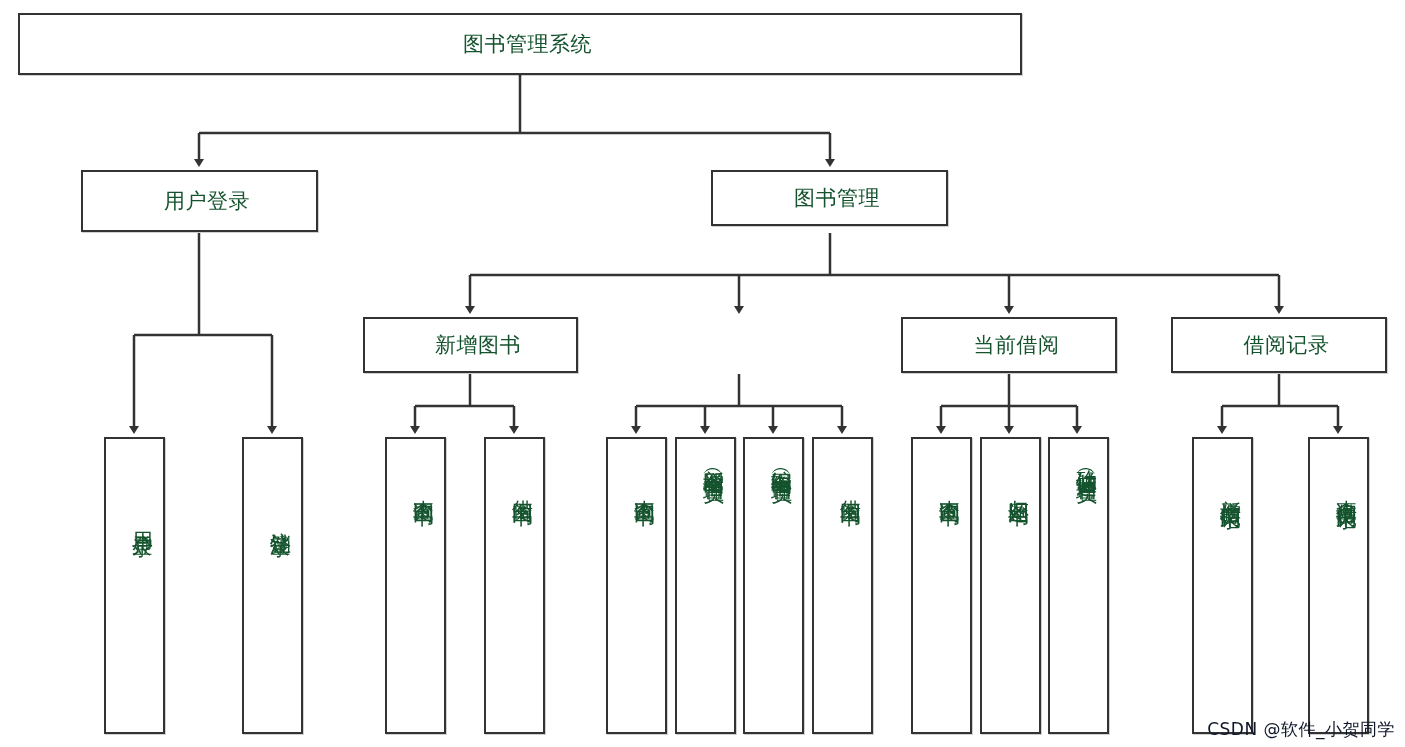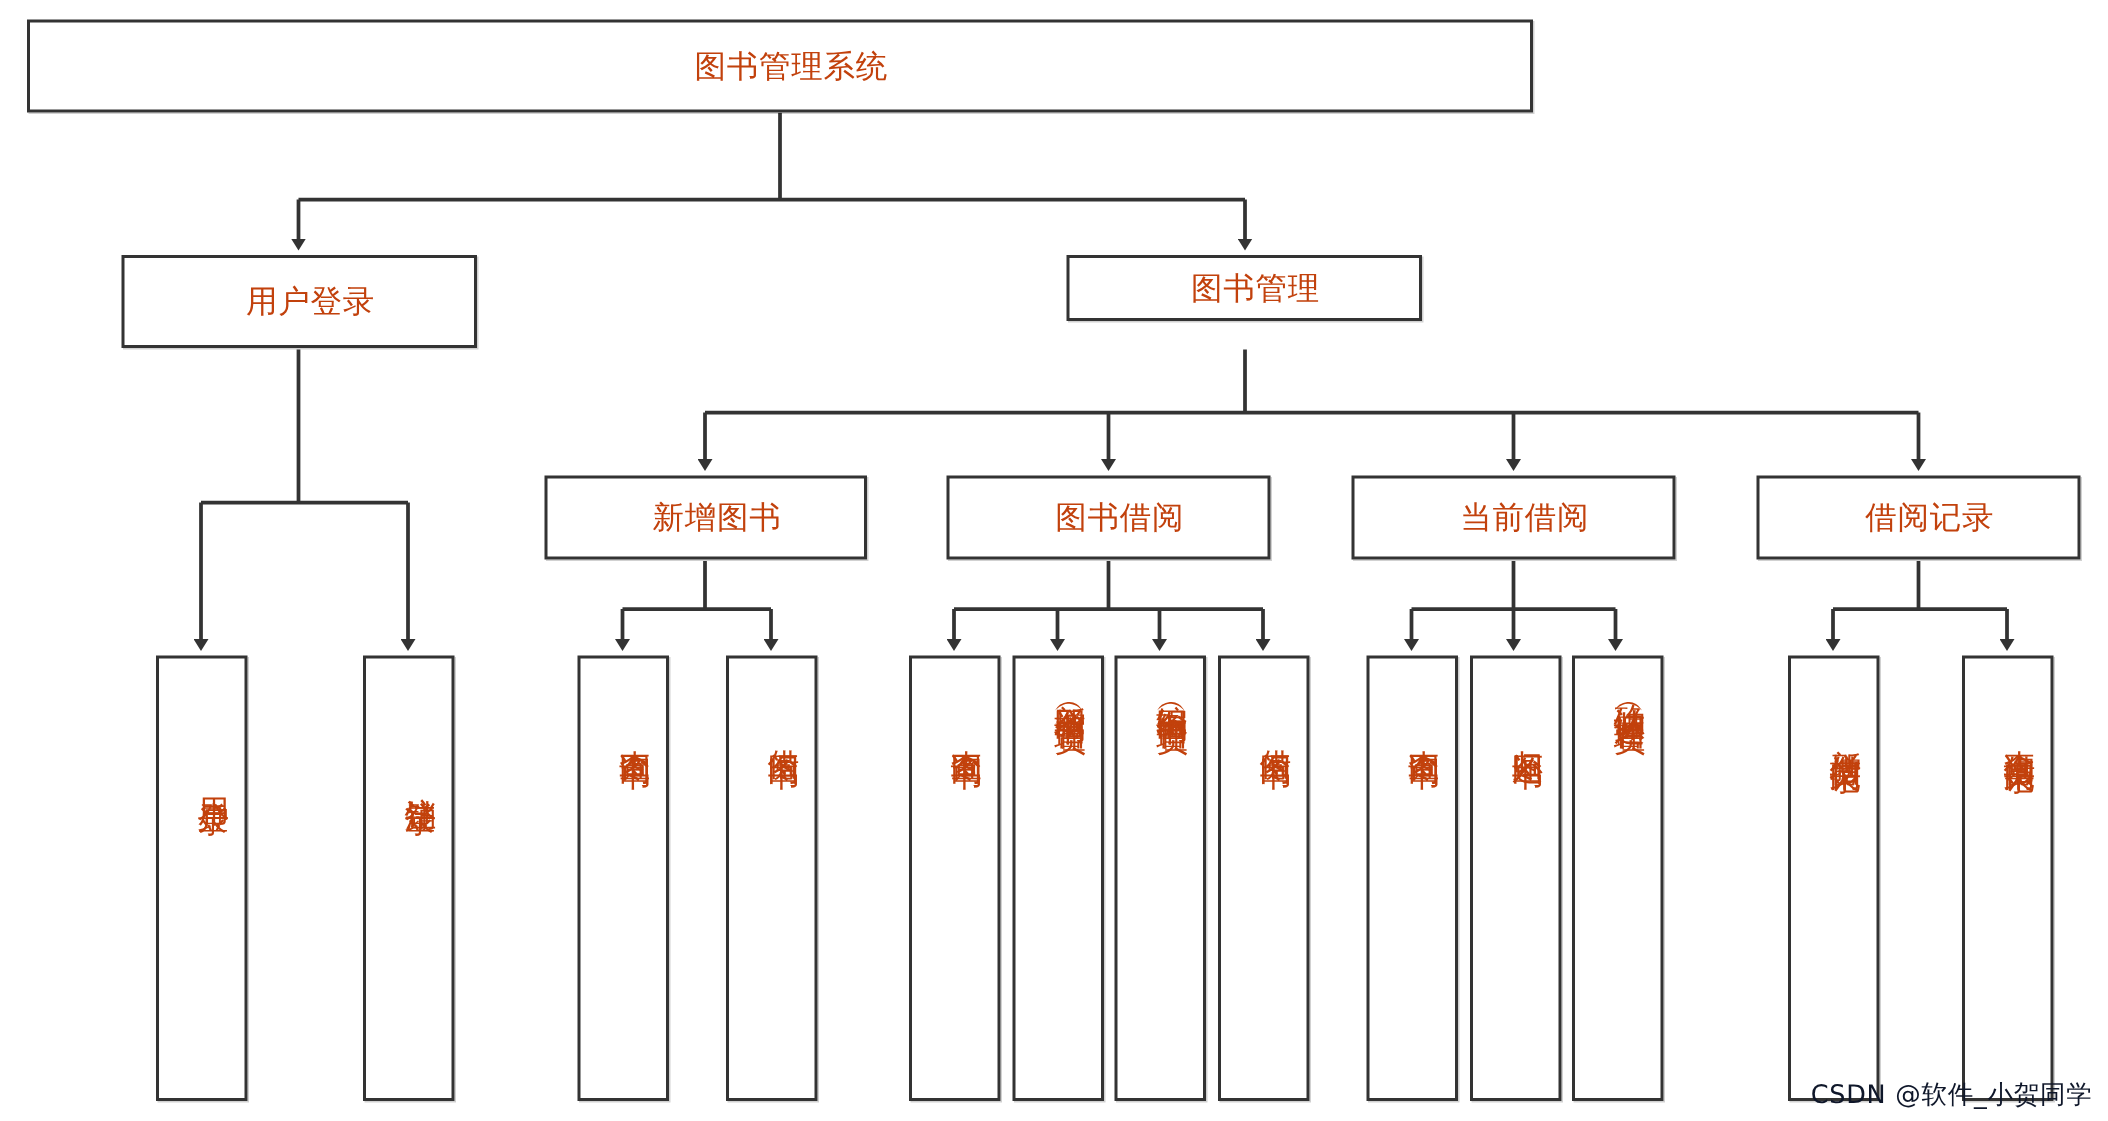--- a/index.html
+++ b/index.html
@@ -28,21 +28,21 @@
   }
   .node {
     position: absolute;
     box-sizing: border-box;
     border: 2.5px solid #333333;
     background: #ffffff;
     box-shadow: 1px 1px 0 rgba(0,0,0,0.18);
     display: flex;
     align-items: center;
     justify-content: center;
-    color: #c2410c;
+    color: #14532d;
     padding-left: 15px;
   }
   .node .lbl {
     display: block;
     text-align: center;
     line-height: 1.08;
     letter-spacing: 0.5px;
     white-space: pre;
   }
   .node.horiz .lbl {
@@ -135,30 +135,27 @@
     </g>
   </svg>
 
   <div class="node horiz" style="left:18px; top:13px; width:1004px; height:62px;">
     <span class="lbl">图书管理系统</span>
   </div>
 
   <div class="node horiz" style="left:81px; top:170px; width:237px; height:62px;">
     <span class="lbl">用户登录</span>
   </div>
-  <div class="node horiz" style="left:711px; top:170px; width:237px; height:44px;">
+  <div class="node horiz" style="left:711px; top:170px; width:237px; height:56px;">
     <span class="lbl">图书管理</span>
   </div>
 
   <div class="node horiz" style="left:363px; top:317px; width:215px; height:56px;">
     <span class="lbl">新增图书</span>
   </div>
-  <div class="node horiz" style="left:631px; top:317px; width:216px; height:56px;">
-    <span class="lbl">图书借阅</span>
-  </div>
   <div class="node horiz" style="left:1171px; top:317px; width:216px; height:56px;">
     <span class="lbl">借阅记录</span>
   </div>
   <div class="node horiz" style="left:901px; top:317px; width:216px; height:56px;">
     <span class="lbl">当前借阅</span>
   </div>
 
   <div class="node vert mid" style="left:104px; top:437px; width:61px; height:297px;">
     <span class="lbl">用户登录</span>
   </div>

